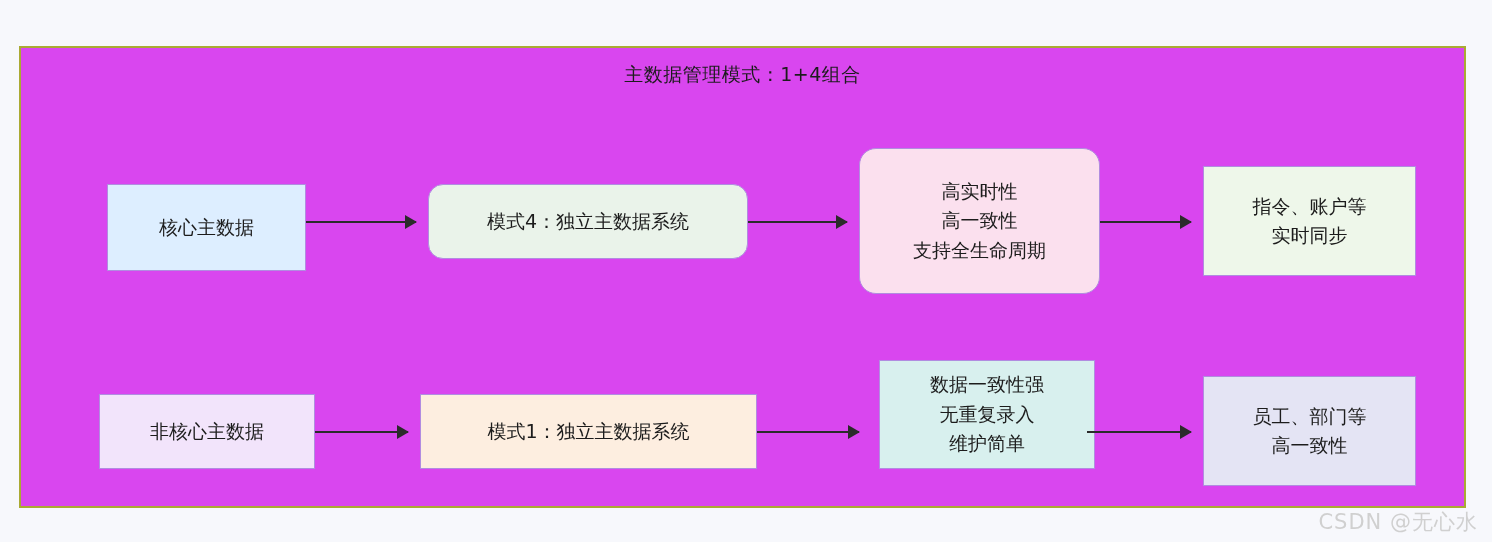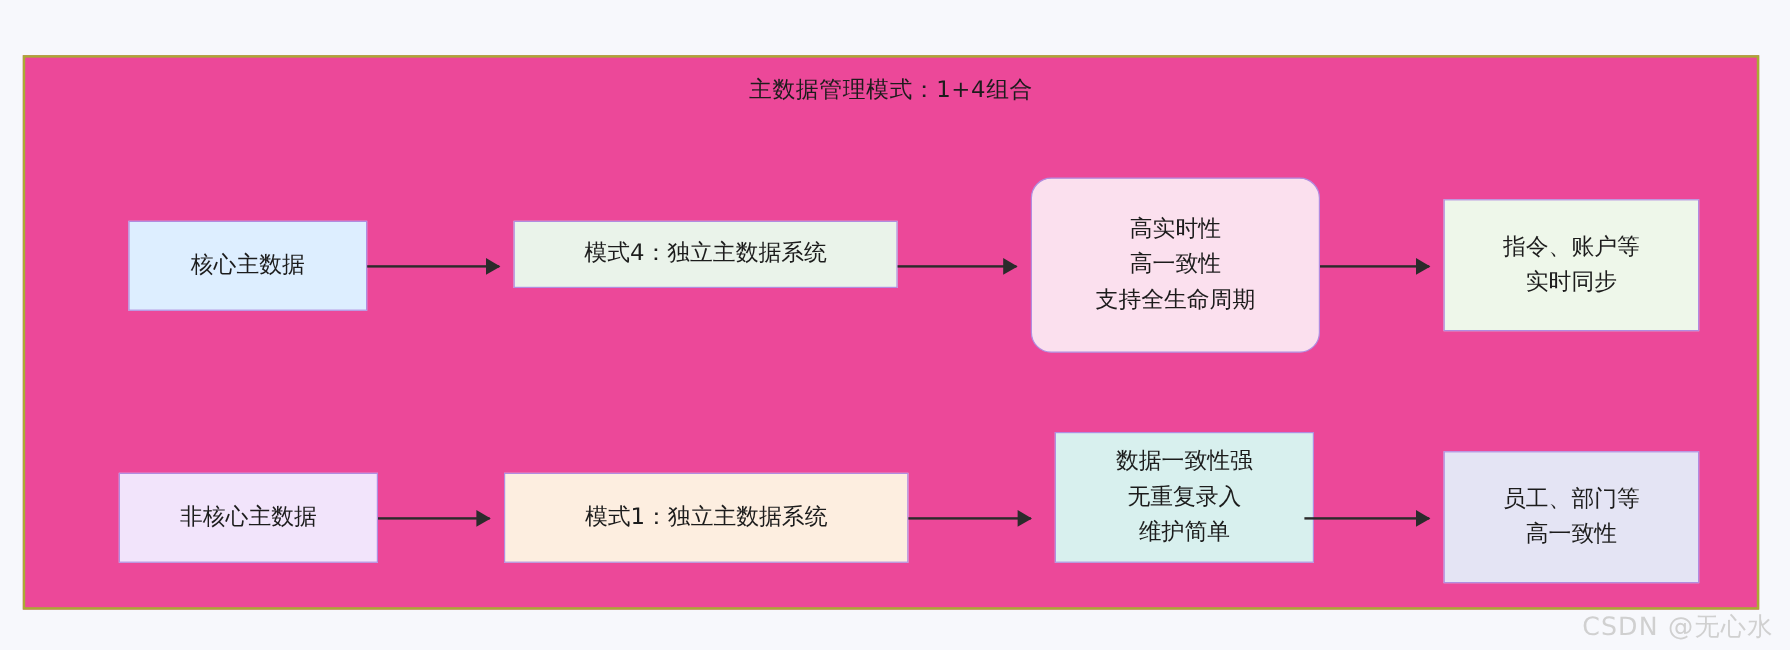--- a/index.html
+++ b/index.html
@@ -16,21 +16,21 @@
     font-family: "DejaVu Sans", "Liberation Sans", sans-serif;
   }
 
   
   .frame {
     position: absolute;
     left: 19px;
     top: 46px;
     width: 1447px;
     height: 462px;
-    background: #ec4899;
+    background: #d946ef;
     border: 2px solid #aaaa33;
     box-sizing: border-box;
   }
 
   .frame-title {
     position: absolute;
     left: 0;
     top: 14px;
     width: 100%;
     text-align: center;
@@ -61,22 +61,22 @@
   .fill-blue      { background: #ddeeff; }
   .fill-green     { background: #eaf3ea; }
   .fill-pink      { background: #fbe0ee; }
   .fill-green2    { background: #eef7ea; }
   .fill-purple    { background: #f2e4fb; }
   .fill-cream     { background: #fdeee0; }
   .fill-cyan      { background: #d8f0ee; }
   .fill-lavender  { background: #e4e4f4; }
 
   
-  #node-core-master-data      { left: 86px;  top: 136px; width: 199px; height: 75px; }
-  #node-mode4-system          { left: 407px; top: 136px; width: 320px; height: 56px; }
+  #node-core-master-data      { left: 86px;  top: 136px; width: 199px; height: 87px; }
+  #node-mode4-system          { left: 407px; top: 136px; width: 320px; height: 75px; border-radius: 15px; }
   #node-mode4-benefits        { left: 838px; top: 100px; width: 241px; height: 146px; border-radius: 17px; }
   #node-mode4-examples        { left: 1182px;top: 118px; width: 213px; height: 110px; }
 
   
   #node-non-core-master-data  { left: 78px;  top: 346px; width: 216px; height: 75px; }
   #node-mode1-system          { left: 399px; top: 346px; width: 337px; height: 75px; }
   #node-mode1-benefits        { left: 858px; top: 312px; width: 216px; height: 109px; }
   #node-mode1-examples        { left: 1182px;top: 328px; width: 213px; height: 110px; }
 
   

